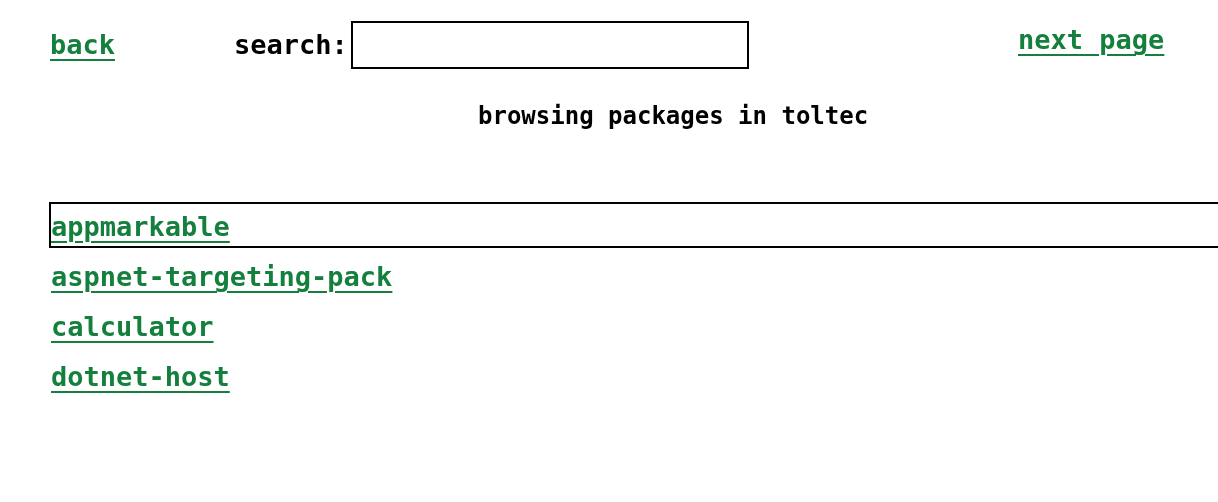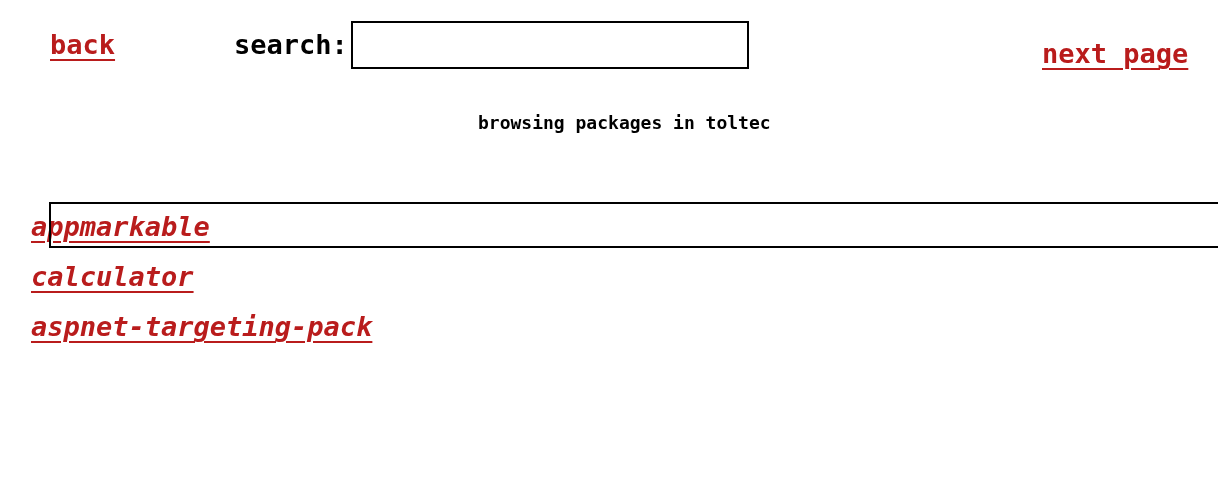--- a/index.html
+++ b/index.html
@@ -9,50 +9,50 @@
     overflow: hidden;
   }
   body {
     position: relative;
     font-family: "DejaVu Sans Mono", "Liberation Mono", monospace;
     font-weight: 700;
     color: #000000;
     font-size: 27px;
   }
   a.link {
-    color: #b91c1c;
+    color: #15803d;
     text-decoration: underline;
     text-decoration-thickness: 2px;
     text-underline-offset: 5px;
     line-height: 1;
     display: inline-block;
   }
   
   .back-link   { position: absolute; left: 50px;  top: 31px; }
   .search-label{ position: absolute; left: 234px; top: 31px; line-height: 1; }
   .search-input{
     position: absolute; left: 351px; top: 21px;
     width: 398px; height: 48px;
     border: 2px solid #000000; border-radius: 0;
     background: #ffffff;
     font-family: "DejaVu Sans Mono", "Liberation Mono", monospace;
     font-weight: 700; font-size: 27px; color: #000000;
     padding: 0 8px; outline: none;
   }
-  .next-link   { position: absolute; left: 1018px; top: 40px; margin-left: 24px; }
+  .next-link   { position: absolute; left: 1018px; top: 26px; }
   
   .page-title {
-    position: absolute; left: 478px; top: 114px;
-    font-size: 18px; font-weight: 700; line-height: 1;
+    position: absolute; left: 478px; top: 104px;
+    font-size: 24px; font-weight: 700; line-height: 1;
     white-space: nowrap;
   }
   
   .package-list { position: absolute; left: 0; top: 202px; right: 0; }
   .pkg-row { height: 50px; }
-  .pkg-row a.link { margin-left: 31px; margin-top: 11px; white-space: nowrap; font-style: italic; }
+  .pkg-row a.link { margin-left: 51px; margin-top: 11px; white-space: nowrap; }
   .focus-box {
     position: absolute; left: 49px; top: 0;
     width: 1175px; height: 46px;
     border: 2px solid #000000;
     pointer-events: none;
   }
 </style>
 </head>
 <body>
 
@@ -70,21 +70,24 @@
 
 <main class="package-list">
   <div class="focus-box"></div>
 
   <div class="pkg-row">
     <a href="#" class="link">appmarkable</a>
   </div>
 
 
   <div class="pkg-row">
+    <a href="#" class="link">aspnet-targeting-pack</a>
+  </div>
+
+  <div class="pkg-row">
     <a href="#" class="link">calculator</a>
   </div>
 
+
   <div class="pkg-row">
-    <a href="#" class="link">aspnet-targeting-pack</a>
+    <a href="#" class="link">dotnet-host</a>
   </div>
-
-
 </main>
 
 </body></html>

